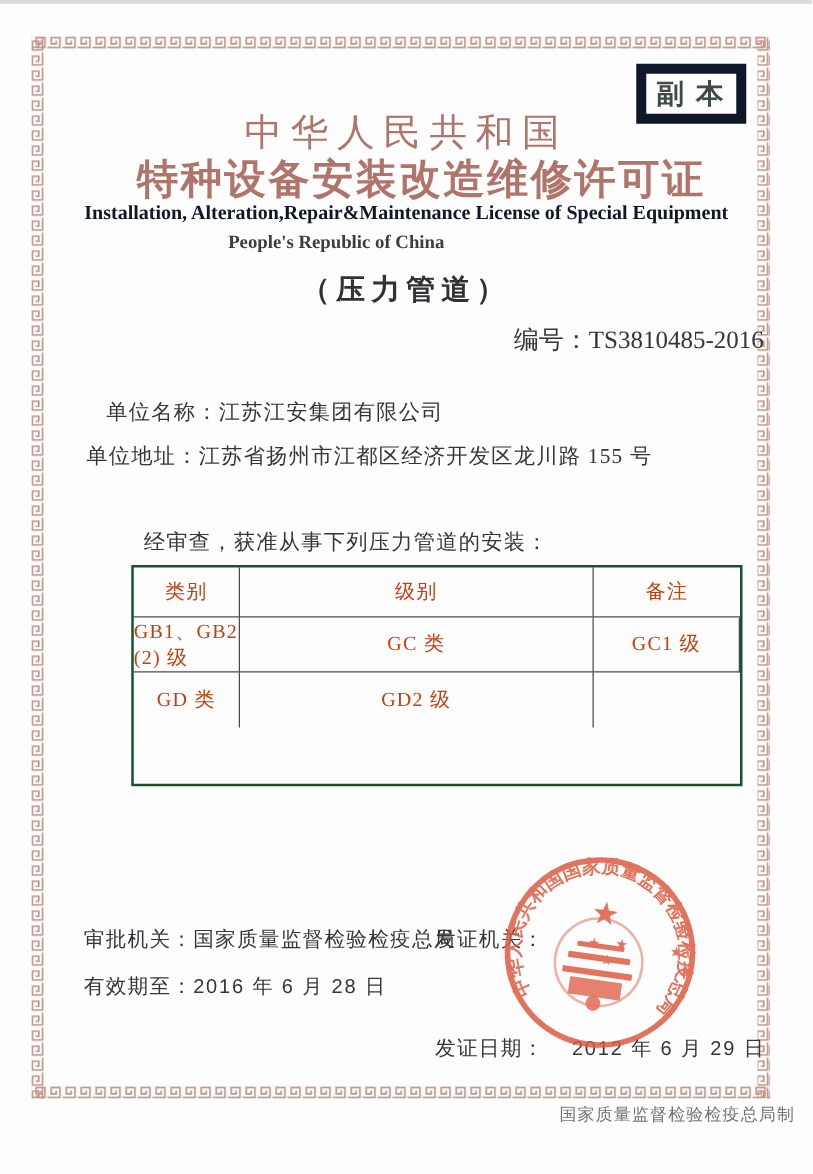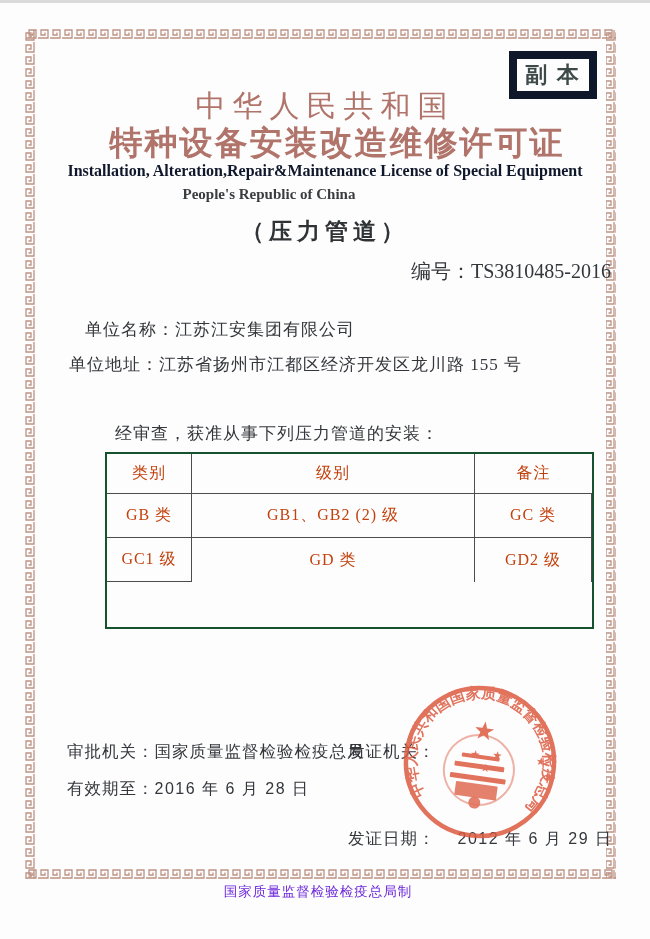--- a/index.html
+++ b/index.html
@@ -45,21 +45,21 @@
   .remark-cell{grid-column:3;grid-row:2 / span 3;border-right:none;border-bottom:none;
     display:flex;flex-direction:column;align-items:flex-start;justify-content:center;
     padding-left:12px;line-height:1.65;font-size:16px;}
   .footer-line{font-size:16.5px;color:#33363a;letter-spacing:1px;}
   .approve{left:67px;top:741px;}
   .issue-org{left:348px;top:741px;}
   .valid{left:67px;top:778px;}
   .issue-date{left:348px;top:780px;margin-top:48px;}
   .date-val{font-family:"Liberation Sans","DejaVu Sans",sans-serif;font-size:16px;letter-spacing:1.5px;}
   .issue-date .date-val{margin-left:22px;}
-  .made-by{left:0;top:883px;width:636px;text-align:center;font-size:13.5px;color:#6d28d9;letter-spacing:1px;}
+  .made-by{left:0;top:883px;width:636px;text-align:right;font-size:13.5px;color:#737373;letter-spacing:1px;}
   .frame{left:25px;top:29px;}
   .seal{left:395px;top:677px;z-index:5;pointer-events:none;}
 </style>
 </head>
 <body>
 
 <div class="page">
 
   <div class="abs scan-edge"></div>
 
@@ -99,21 +99,20 @@
     <span>单位地址：</span><span>江苏省扬州市江都区经济开发区龙川路 155 号</span>
   </div>
 
   <div class="abs scope-intro">经审查，获准从事下列压力管道的安装：</div>
 
   <div class="abs cert-table">
     <div class="cell">类别</div>
     <div class="cell">级别</div>
     <div class="cell last-col">备注</div>
 
-    <div class="cell">GB 类</div>
     <div class="cell">GB1、GB2 (2) 级</div>
 
     <div class="cell">GC 类</div>
     <div class="cell">GC1 级</div>
 
     <div class="cell last-row">GD 类</div>
     <div class="cell last-row">GD2 级</div>
   </div>
 
   <div class="abs footer-line approve">

